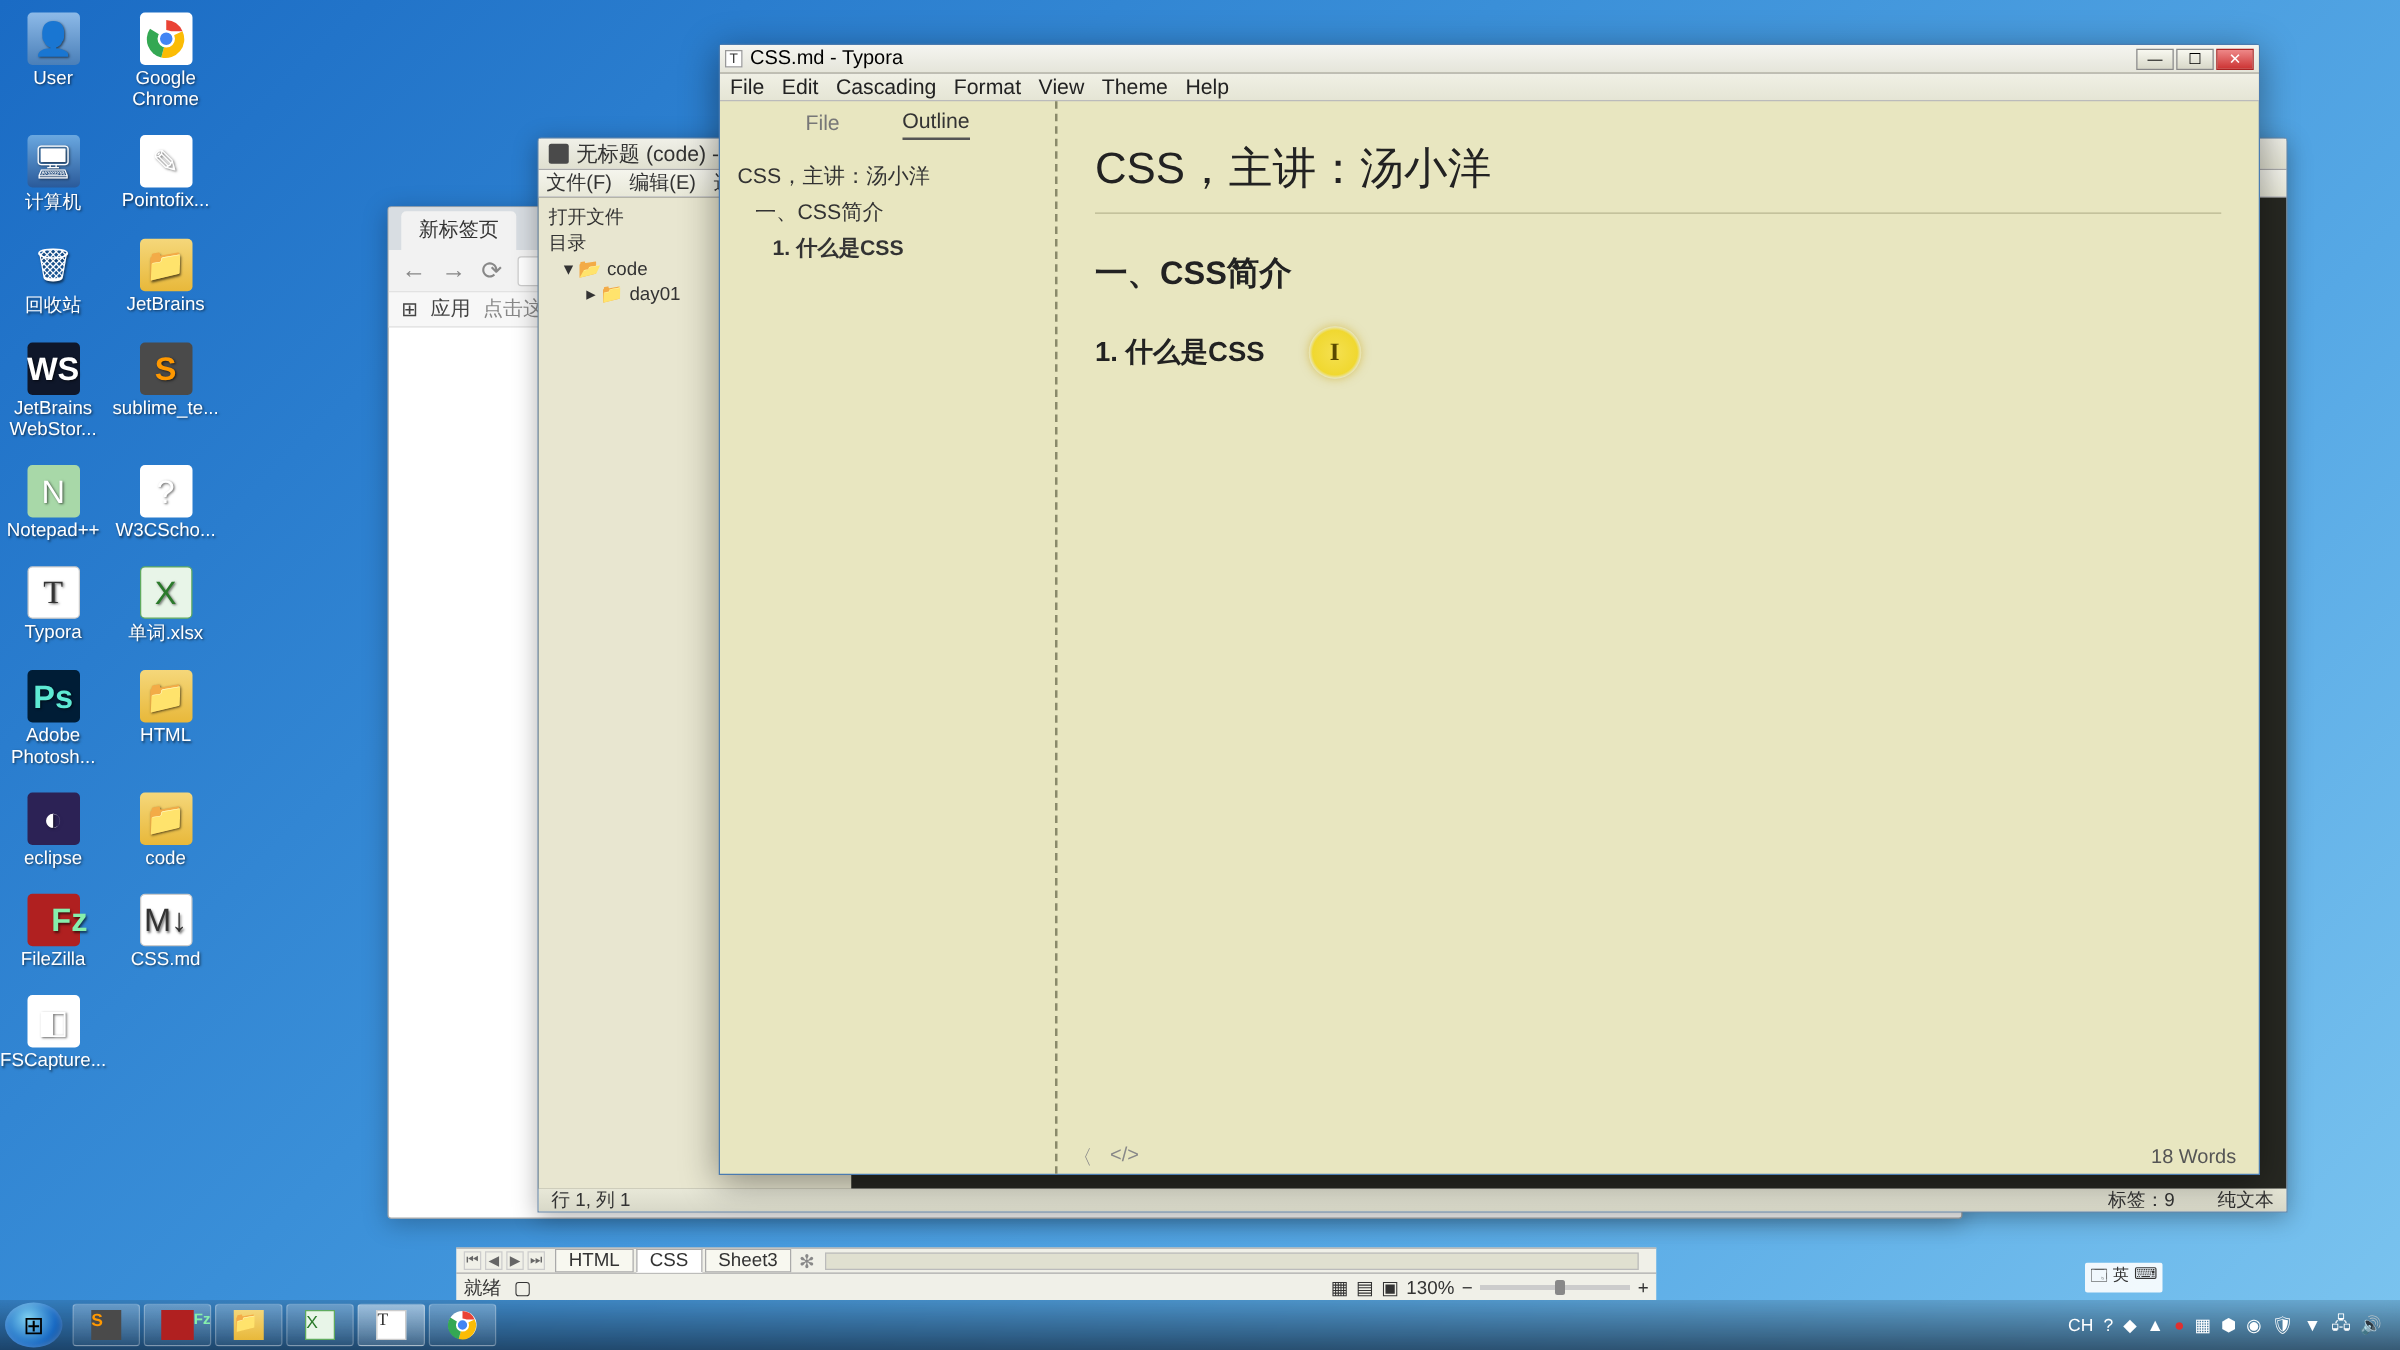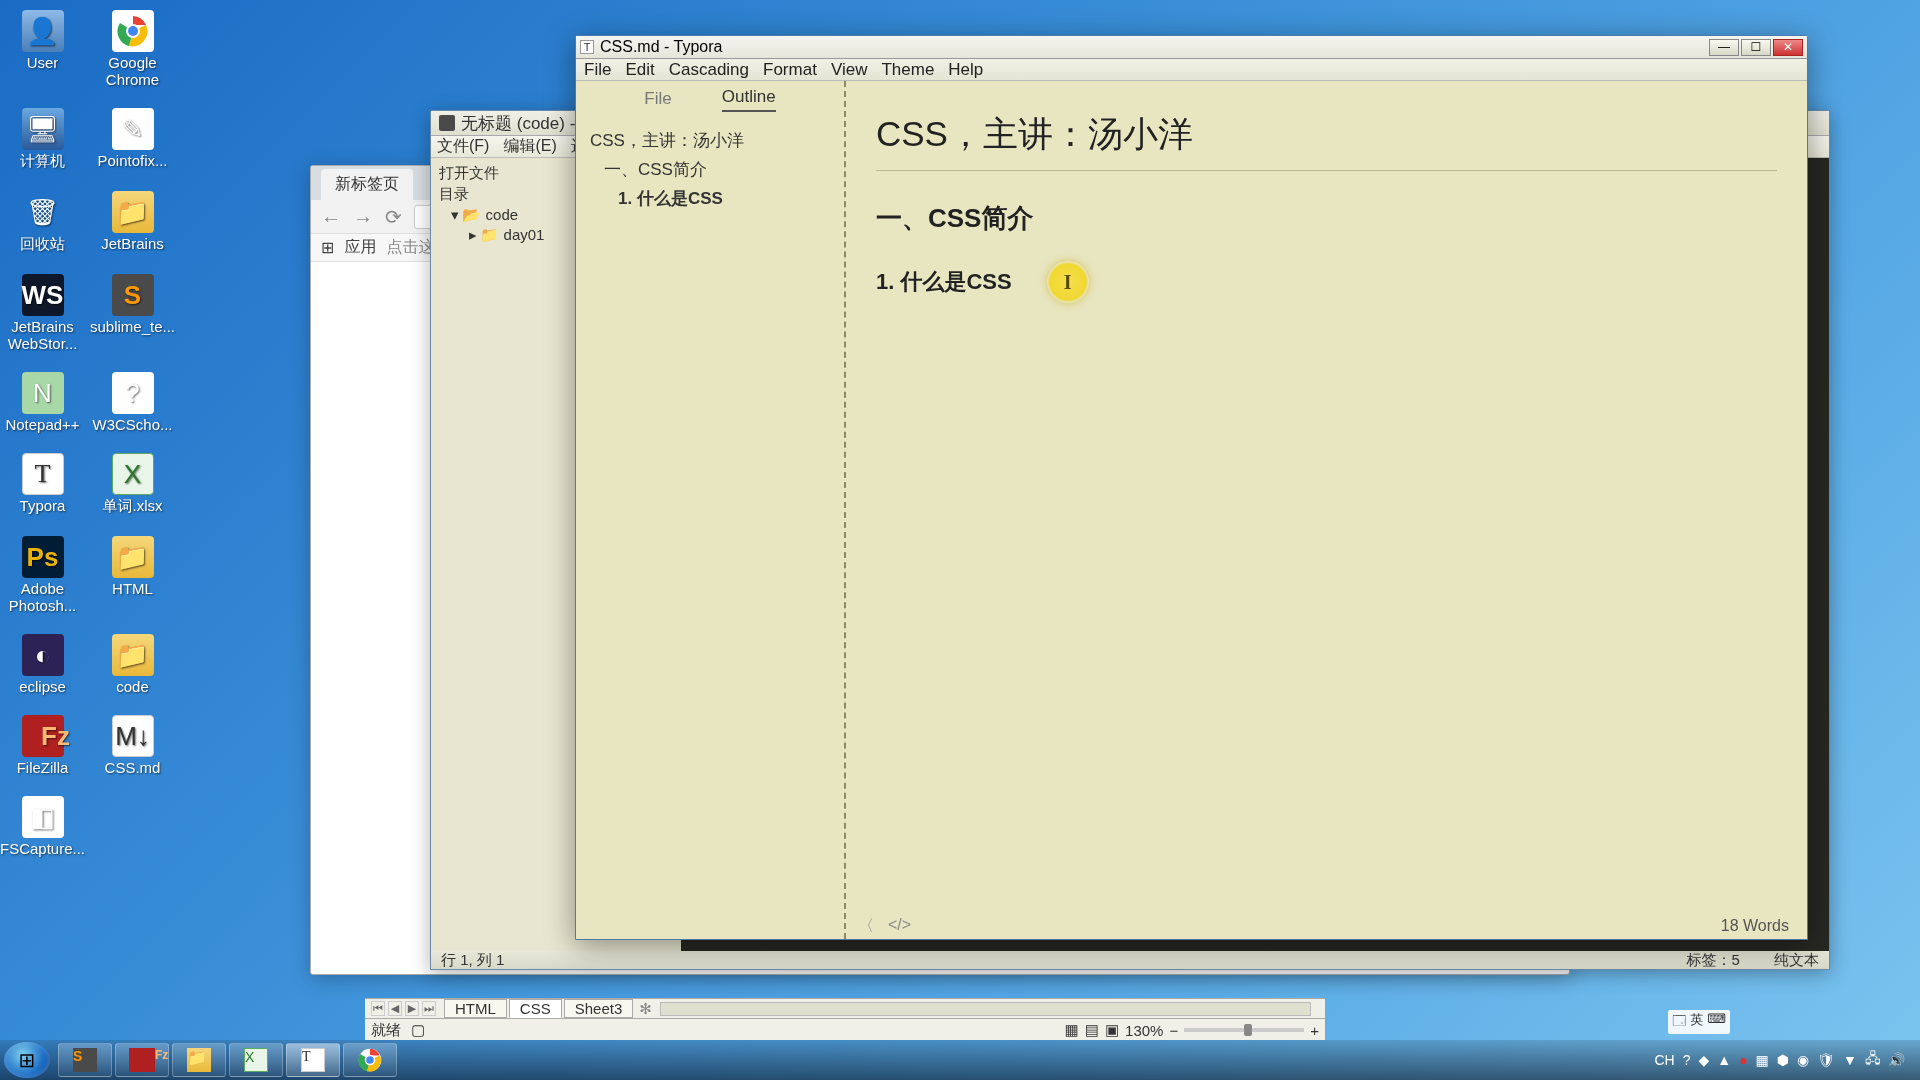--- a/index.html
+++ b/index.html
@@ -15,23 +15,23 @@
 .ico-computer { background: linear-gradient(#6aa8e0,#2a5a9a); }
 .ico-pointo { background: #fff; }
 .ico-recycle { background: transparent; }
 .ico-folder { background: linear-gradient(#f5d77a,#e8b83a); }
 .ico-ws { background: #0f172a; color: #fff; font-size: 14px; font-weight: bold; }
 .ico-sublime { background: #4a4a4a; color: #ff9800; font-weight: bold; }
 .ico-npp { background: #a8d8a8; }
 .ico-w3c { background: #fff; }
 .ico-typora { background: #fff; border: 1px solid #ccc; color: #333; font-family: Georgia, serif; }
 .ico-excel { background: #e8f5e8; border: 1px solid #5faa5f; color: #2a7a2a; font-size: 18px; }
-.ico-ps { background: #001d36; color: #eab308; font-weight: bold; font-size: 18px; }
+.ico-ps { background: #001d36; color: #5eead4; font-weight: bold; font-size: 18px; }
 .ico-eclipse { background: #2c2255; border-radius: 50%; color: #fff; }
-.ico-fz { background: #b02020; color: #fdba74; font-weight: bold; padding-left: 26px; }
+.ico-fz { background: #b02020; color: #86efac; font-weight: bold; padding-left: 26px; }
 .ico-md { background: #fff; border: 1px solid #ccc; color: #333; font-size: 16px; }
 .ico-fscap { background: #fff; }
 
 
 .sublime-window { position: absolute; left: 430px; top: 110px; width: 1400px; height: 860px; background: #fff; border: 1px solid #6a8aaa; border-radius: 3px 3px 0 0; box-shadow: 0 4px 20px rgba(0,0,0,0.3); }
 .sublime-title { background: linear-gradient(#f0f0e8,#e0e0d0); height: 25px; display: flex; align-items: center; padding: 0 8px; font-size: 17px; color: #333; border-bottom: 1px solid #aaa; }
 .sublime-title .ico-small { width: 16px; height: 16px; background: #4a4a4a; margin-right: 6px; border-radius: 2px; }
 .sublime-menu { background: linear-gradient(#f5f5ed,#e8e8d8); height: 22px; display: flex; align-items: center; padding: 0 6px; font-size: 16px; color: #333; border-bottom: 1px solid #bbb; }
 .sublime-menu span { margin-right: 14px; cursor: pointer; }
 .sublime-body { position: absolute; top: 47px; bottom: 18px; left: 0; right: 0; background: #272822; }
@@ -241,21 +241,21 @@
     <div class="sublime-sidebar">
       <div class="item">打开文件</div>
       <div class="item">目录</div>
       <div class="item" style="padding-left:12px;">▾ 📂 <span>code</span></div>
       <div class="item" style="padding-left:30px;">▸ 📁 <span>day01</span></div>
     </div>
   </div>
   <div class="sublime-status">
     <span>行 1, 列 1</span>
     <div>
-      <span style="margin-right:30px;">标签：5</span>
+      <span style="margin-right:30px;">标签：9</span>
       <span>纯文本</span>
     </div>
   </div>
 </div>
 
 <div class="typora-window">
   <div class="typora-title">
     <div class="t-ico">T</div>
     <span>CSS.md - Typora</span>
     <div class="win-controls">

